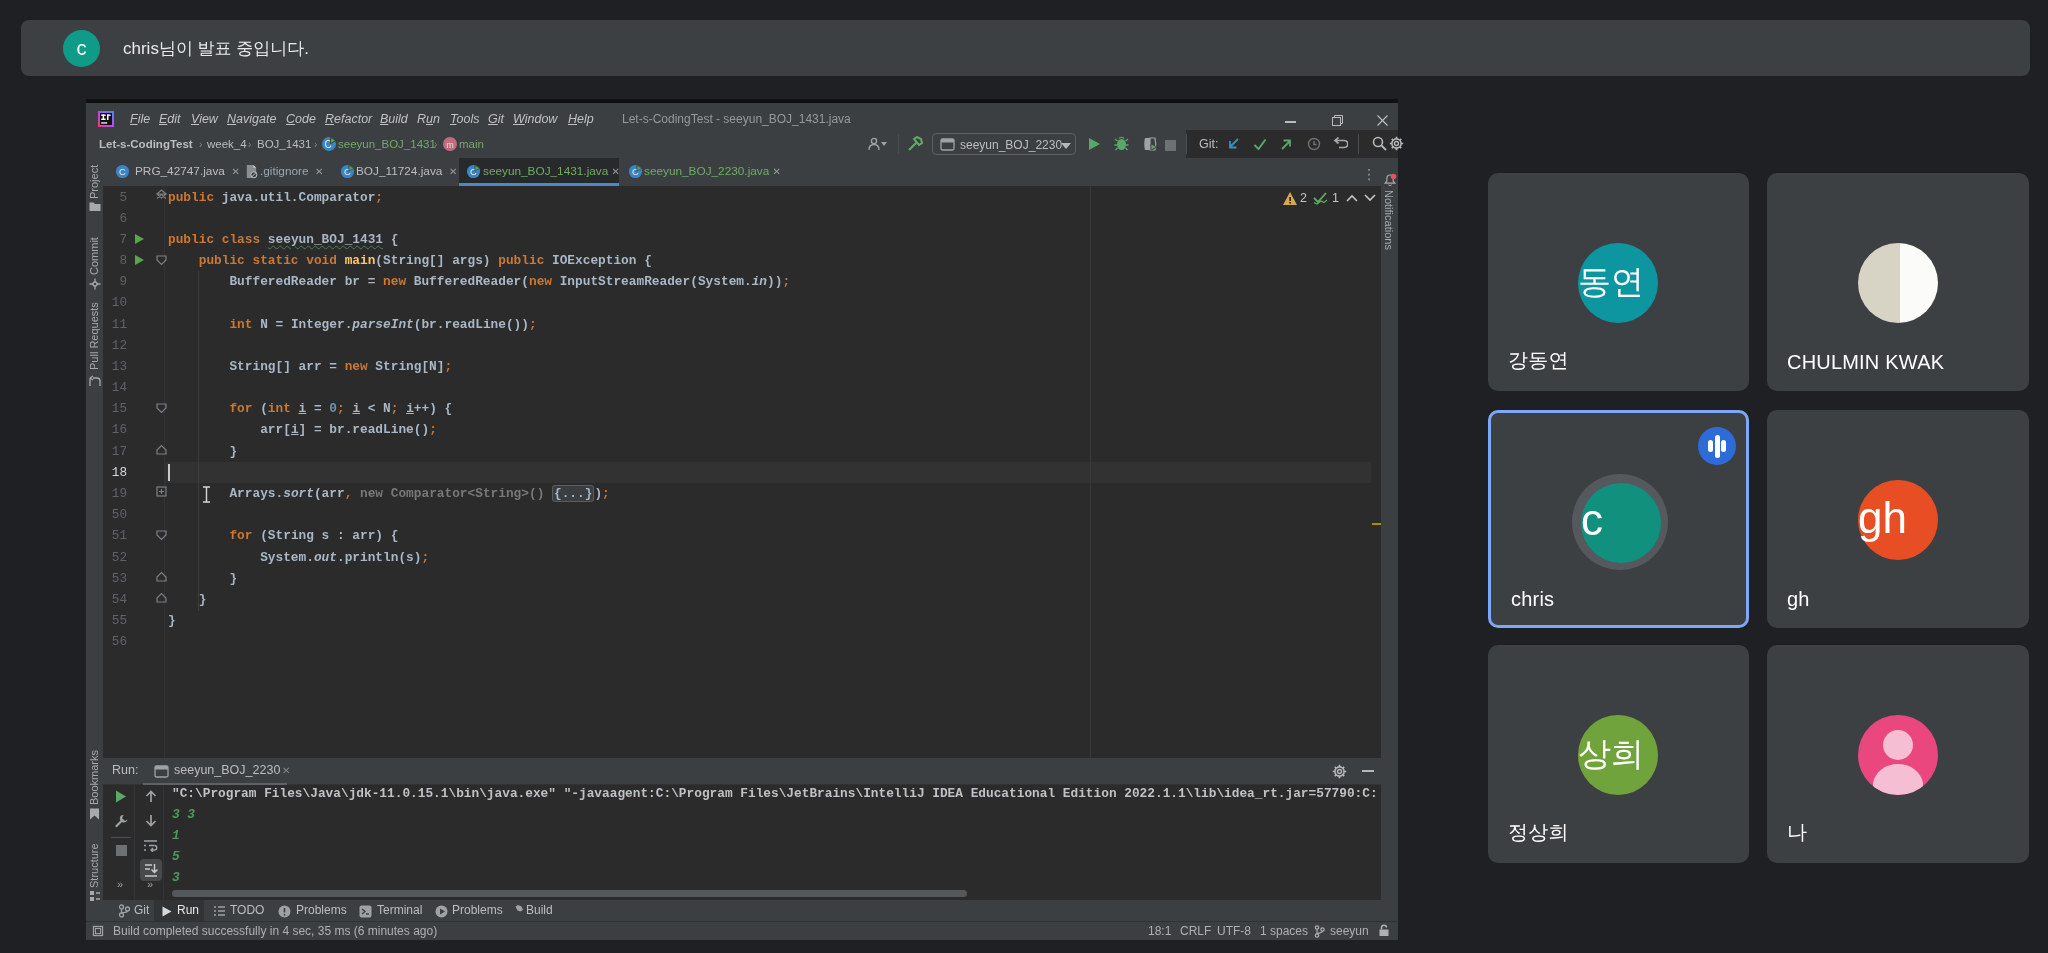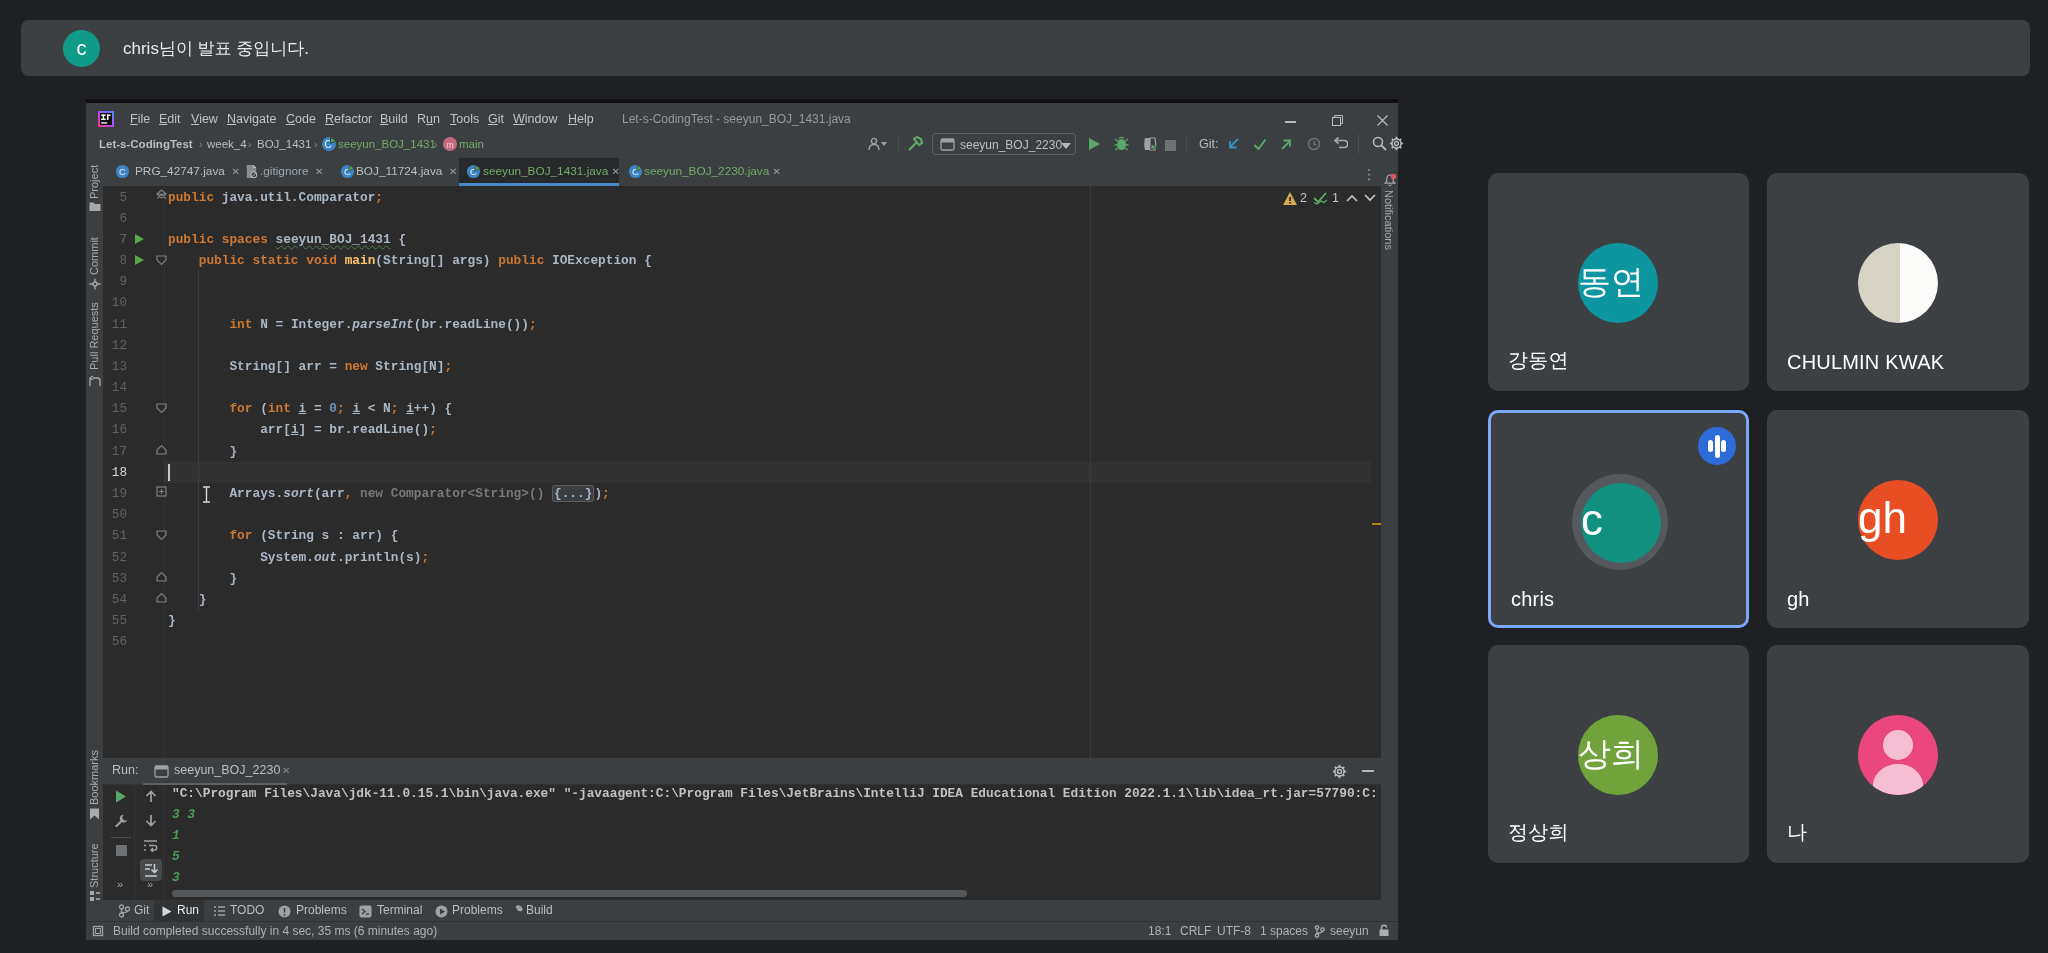--- a/index.html
+++ b/index.html
@@ -10,23 +10,23 @@
     background:#3d4043; border-radius:8px; }
   #banner .av { position:absolute; left:42px; top:10px; width:37px; height:37px;
     border-radius:50%; background:#109b88; color:#fff; font-size:20px;
     text-align:center; line-height:36px; }
   #banner .tx { position:absolute; left:102px; top:17px; color:#e8eaed; font-size:17px; }
   
   #ide { position:absolute; left:86px; top:99px; width:1312px; height:841px;
     background:#2b2b2b; }
   #titlebar { position:absolute; left:0; top:0; width:1312px; height:31px;
     background:#3c3f41; border-top:4px solid #101010; }
-  #titlebar .menu { position:absolute; top:9px; font-size:12.5px; color:#bfc1c4; }
+  #titlebar .menu { position:absolute; top:9px; font-size:12.5px; color:#bfc1c4;font-style:italic; }
   #titlebar .wtitle { position:absolute; top:9px; left:536px; font-size:12px; color:#96999c; }
-  #navbar { position:absolute; left:0; top:31px; width:1312px; height:28px;
+  #navbar { position:absolute; left:0; top:31px; width:1100px; height:28px;
     background:#3c3f41; }
   .bc { position:absolute; top:8px; font-size:11.5px; color:#bbbdbf; }
   .bcsep { color:#85888a; font-size:10px !important; top:9px !important; }
   .grn { color:#72ab66; }
   #tabbar { position:absolute; left:0; top:59px; width:1312px; height:28px;
     background:#3c3f41; }
   .tab { position:absolute; top:0; height:28px; line-height:27px; font-size:11.8px; color:#bbbdbf; }
   .tab .x { color:#9a9da0; font-size:10px; }
   .tab.grn, .bc.grn { color:#72ab66; }
   .tabico { top:6px; }
@@ -258,22 +258,23 @@
     <div class="ln" style="top:276px;color:#d5d8da">18</div>
     <div class="ln" style="top:297px">19</div>
     <div class="ln" style="top:318px">50</div>
     <div class="ln" style="top:339px">51</div>
     <div class="ln" style="top:361px">52</div>
     <div class="ln" style="top:382px">53</div>
     <div class="ln" style="top:403px">54</div>
     <div class="ln" style="top:424px">55</div>
     <div class="ln" style="top:445px">56</div>
     <div class="cl" style="top:1px"><span class="kw">public</span> java.util.Comparator<span class="kw">;</span></div>
-    <div class="cl" style="top:43px"><span class="kw">public spaces</span> <span style="text-decoration:underline wavy #4e8052 1px;text-underline-offset:2px">seeyun_BOJ_1431</span> {</div>
+    <div class="cl" style="top:43px"><span class="kw">public class</span> <span style="text-decoration:underline wavy #4e8052 1px;text-underline-offset:2px">seeyun_BOJ_1431</span> {</div>
     <div class="cl" style="top:64px">    <span class="kw">public static void</span> <span class="mn">main</span>(String[] args) <span class="kw">public</span> IOException {</div>
+    <div class="cl" style="top:85px">        BufferedReader br = <span class="kw">new</span> BufferedReader(<span class="kw">new</span> InputStreamReader(System.<span class="it">in</span>))<span class="kw">;</span></div>
     <div class="cl" style="top:128px">        <span class="kw">int</span> N = Integer.<span class="it">parseInt</span>(br.readLine())<span class="kw">;</span></div>
     <div class="cl" style="top:170px">        String[] arr = <span class="kw">new</span> String[N]<span class="kw">;</span></div>
     <div class="cl" style="top:212px">        <span class="kw">for</span> (<span class="kw">int</span> <u>i</u> = <span class="num">0</span><span class="kw">;</span> <u>i</u> &lt; N<span class="kw">;</span> <u>i</u>++) {</div>
     <div class="cl" style="top:233px">            arr[<u>i</u>] = br.readLine()<span class="kw">;</span></div>
     <div class="cl" style="top:255px">        }</div>
     <div class="cl" style="top:297px">        Arrays.<span class="it">sort</span>(arr<span class="kw">,</span> <span class="dim">new Comparator&lt;String&gt;()</span> <span class="fold">{...}</span>)<span class="kw">;</span></div>
     <div class="cl" style="top:339px">        <span class="kw">for</span> (String s : arr) {</div>
     <div class="cl" style="top:361px">            System.<span class="it">out</span>.println(s)<span class="kw">;</span></div>
     <div class="cl" style="top:382px">        }</div>
     <div class="cl" style="top:403px">    }</div>

